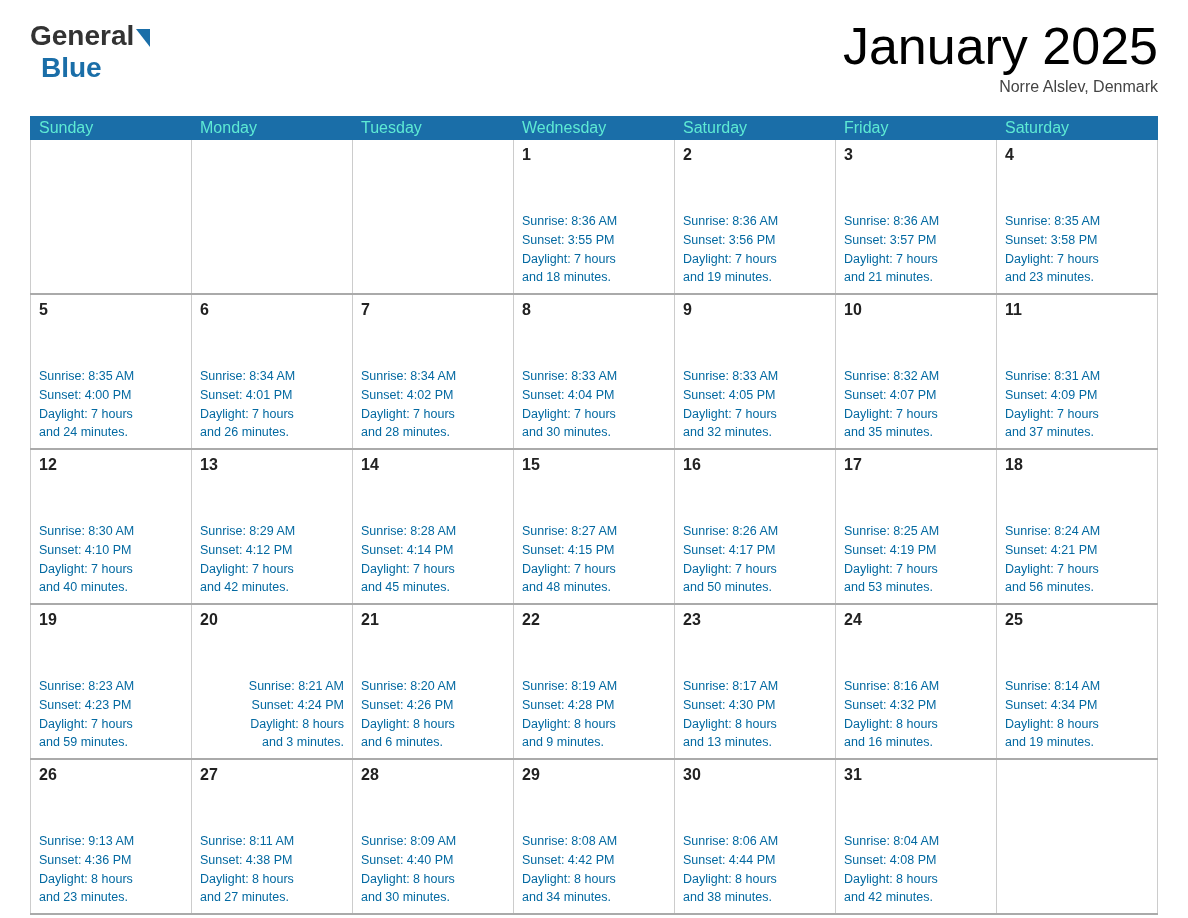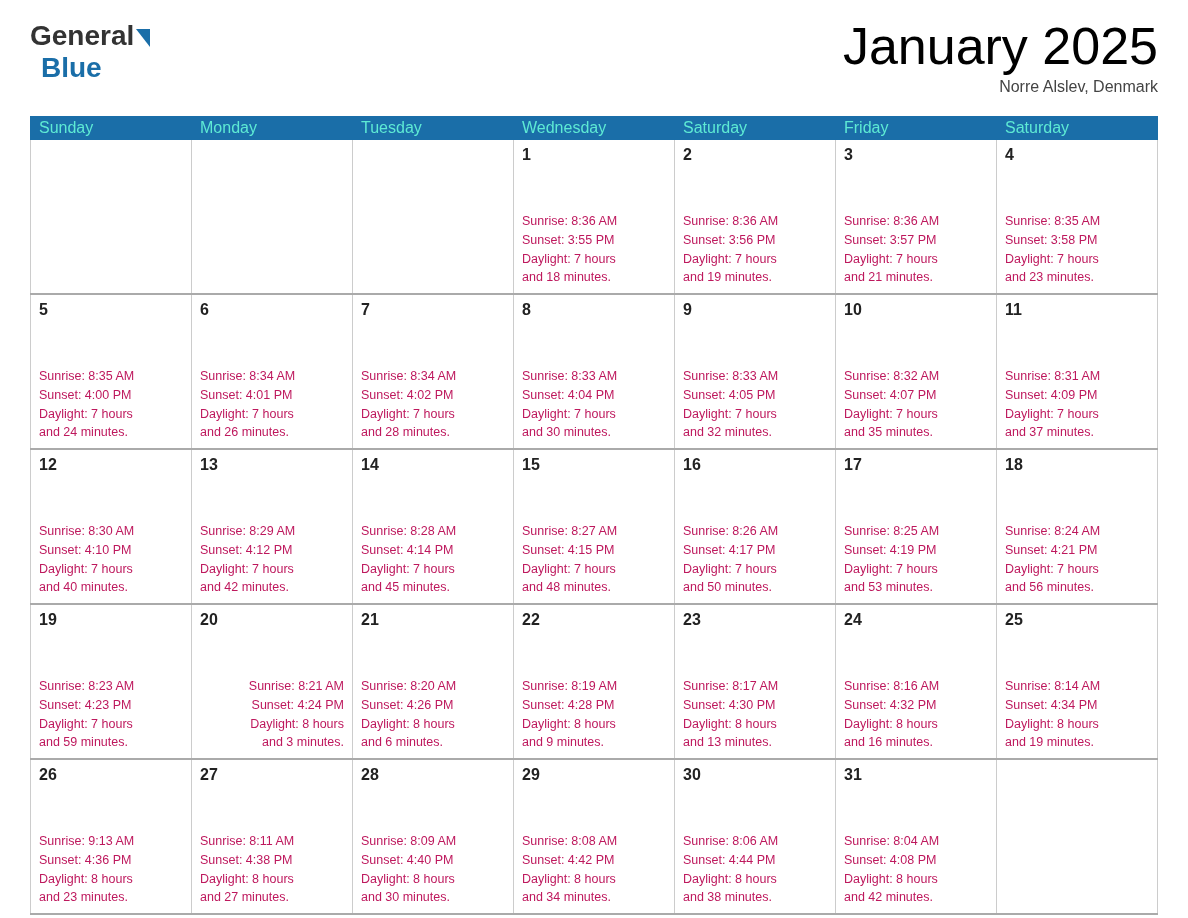--- a/index.html
+++ b/index.html
@@ -86,21 +86,21 @@
     .day-number {
       font-size: 16px;
       font-weight: bold;
       color: #222;
       display: block;
       margin-bottom: 3px;
     }
     .day-info {
       font-size: 12.5px;
       line-height: 1.5;
-      color: #be185d;
+      color: #0369a1;
       margin-top: 48px;
     }
     .calendar tr td.empty {
       background: #fff;
     }
     .calendar tbody tr {
       border-bottom: 2px solid #aaa;
     }
   </style>
 </head>

